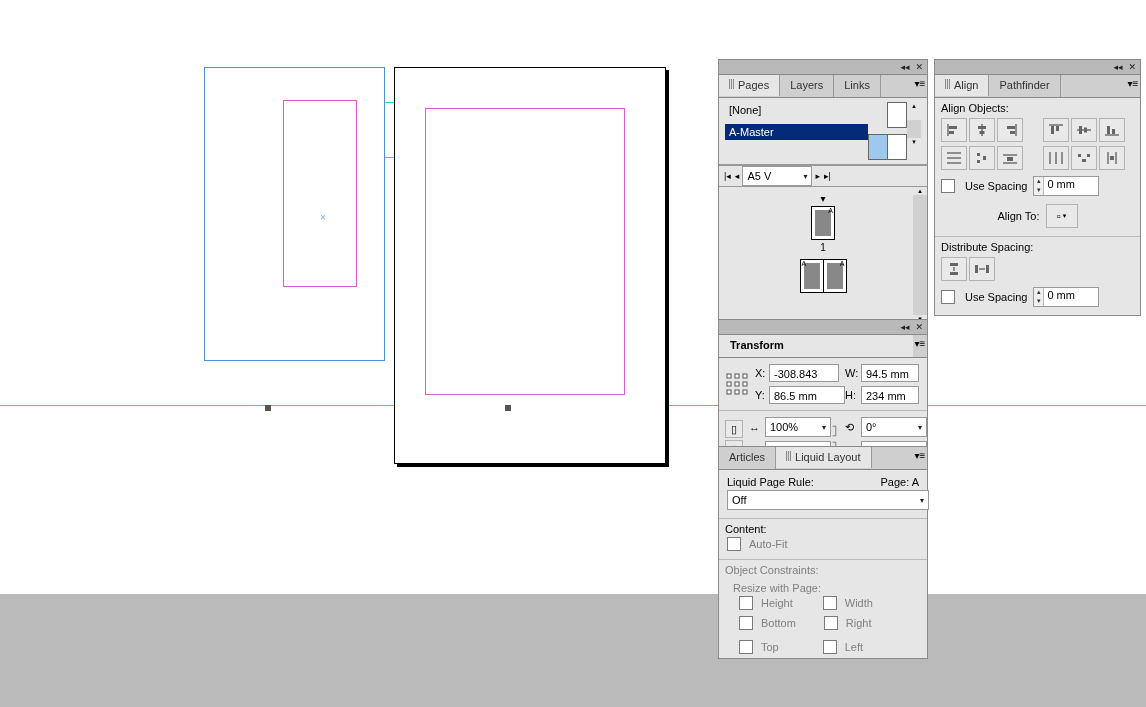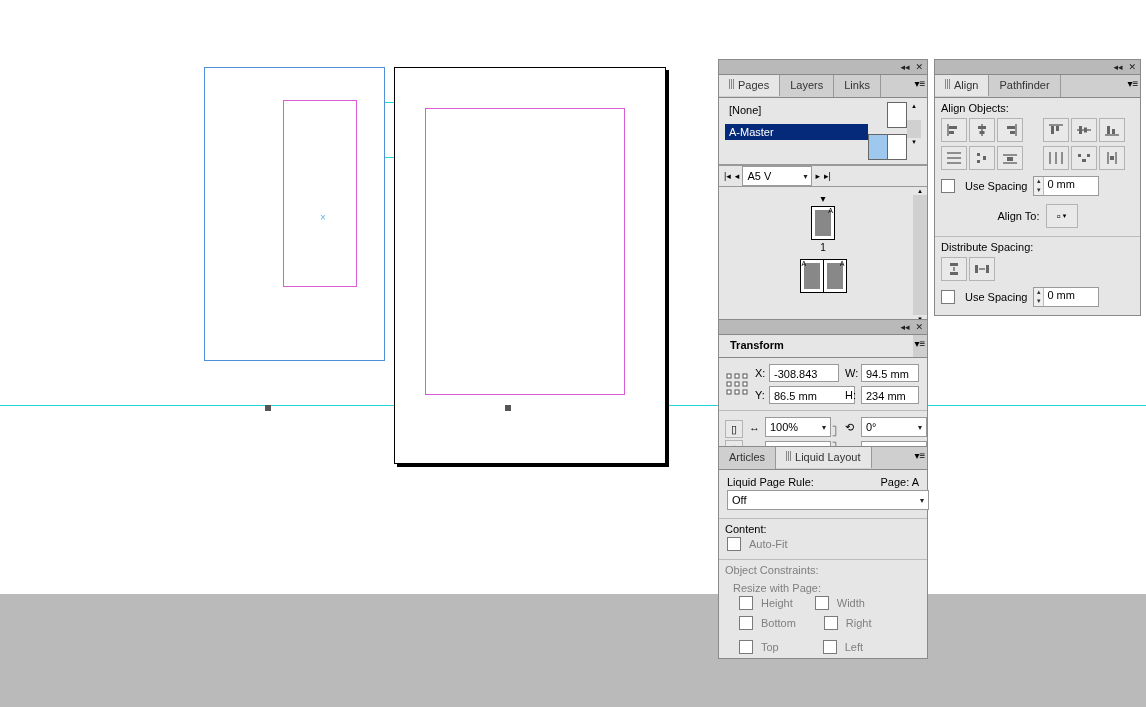--- a/index.html
+++ b/index.html
@@ -308,21 +308,21 @@
           <rect x="18" y="10" width="4" height="4"></rect>
           <rect x="2" y="18" width="4" height="4"></rect>
           <rect x="10" y="18" width="4" height="4"></rect>
           <rect x="18" y="18" width="4" height="4"></rect>
         </g>
       </svg>
     <div style="display:grid;grid-template-columns:14px 70px;row-gap:4px;align-items:center">
       <span>X:</span>
       <span class="field" style="width:70px">-308.843 mm</span>
       <span>Y:</span>
-      <span class="field" style="width:86px">86.5 mm</span>
+      <span class="field" style="width:76px">86.5 mm</span>
     </div>
     <div style="display:grid;grid-template-columns:16px 58px;row-gap:4px;align-items:center">
       <span>W:</span>
       <span class="field" style="width:58px">94.5 mm</span>
       <span>H:</span>
       <span class="field" style="width:58px">234 mm</span>
     </div>
   </div>
   <div style="border-top:1px solid #bbb"></div>
   <div class="row" style="padding:6px;gap:6px">
@@ -379,21 +379,21 @@
   </div>
   <div style="border-top:1px solid #bbb"></div>
   <div class="sect-label">Content:</div>
   <div class="row" style="padding:0 8px 8px 8px;gap:4px">
     <span class="chk"></span>
     <span class="muted">Auto-Fit</span>
   </div>
   <div style="border-top:1px solid #bbb"></div>
   <div class="sect-label muted">Object Constraints:</div>
   <div class="sect-label muted" style="padding-left:14px">Resize with Page:</div>
-  <div class="row" style="padding:0 8px 6px 20px;gap:22px">
+  <div class="row" style="padding:0 8px 6px 20px;gap:30px">
     <span class="row" style="gap:4px">
         <span class="chk"></span>
         <span class="muted">Height</span>
       </span>
     <span class="row" style="gap:4px">
         <span class="chk"></span>
         <span class="muted">Width</span>
       </span>
   </div>
   <div class="row" style="padding:0 8px 10px 20px;gap:28px">

